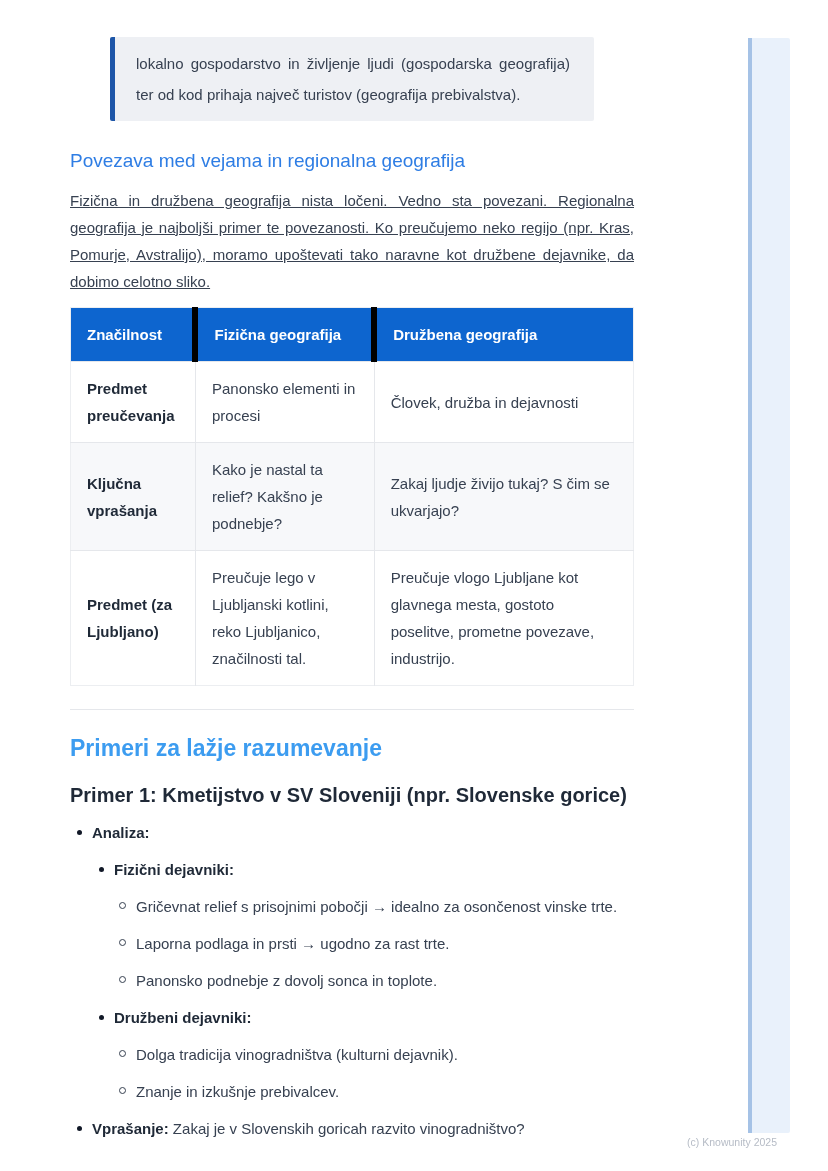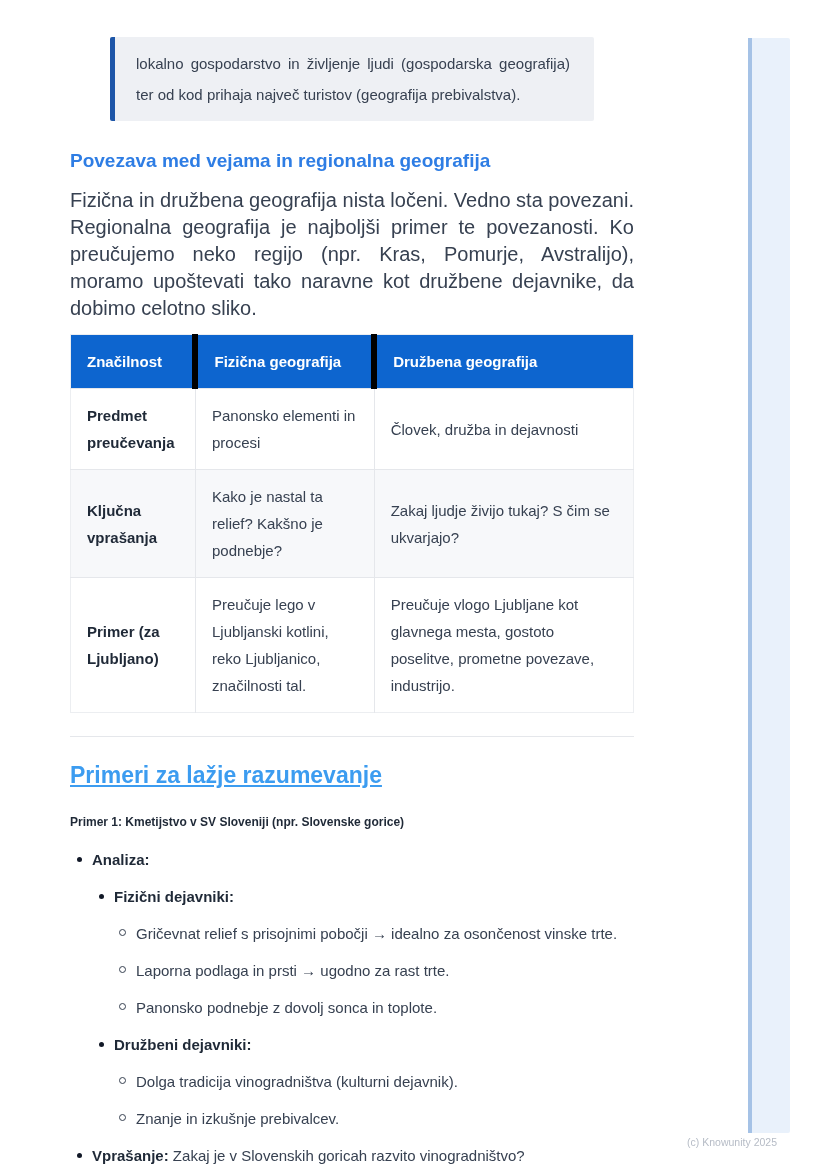--- a/index.html
+++ b/index.html
@@ -11,42 +11,42 @@
   }
   .content{position:absolute;left:70px;top:22px;width:564px;}
 
   
   .callout{
     background:#eef0f4;border-left:5px solid #1e56a8;border-radius:2px;
     padding:11px 24px 11px 21px;font-size:15px;line-height:31px;
     text-align:justify;color:#374151;
   }
 
-  h3.section-h{color:#2e7de4;font-size:19px;font-weight:700;margin:28px 0 14px;line-height:24px;}
-  p.para{font-size:20px;line-height:27px;text-align:justify;margin:14px 0 0;}
+  h3.section-h{color:#2e7de4;font-size:19px;font-weight:400;margin:28px 0 14px;line-height:24px;}
+  p.para{font-size:15px;line-height:27px;text-align:justify;margin:14px 0 0;text-decoration:underline;}
 
   
   table.cmp{border-collapse:collapse;width:100%;margin-top:12px;border:1px solid #eceef1;}
   table.cmp th{
     background:#0d65cf;color:#ffffff;font-size:15px;font-weight:700;
     text-align:left;padding:13px 16px;line-height:27px;border-left:6px solid #000000;
   }
   table.cmp th:first-child{border-left:none;}
   table.cmp td{
     font-size:15px;line-height:27px;padding:13px 16px;vertical-align:middle;
     border-top:1px solid #e5e7eb;border-left:1px solid #e5e7eb;text-align:left;
   }
   table.cmp td:first-child{border-left:none;}
   table.cmp tr.alt td{background:#f7f8fa;}
   td.rowlabel{font-weight:700;color:#1f2937;}
   .col-1{width:125px;} .col-2{width:179px;} .col-3{width:260px;}
 
   hr.divider{border:none;border-top:1px solid #e5e7eb;margin:23px 0 0;}
-  h2.page-h{color:#3c9cf0;font-size:23px;font-weight:700;margin:24px 0 0;line-height:28px;text-decoration:underline;}
-  p.example-title{font-weight:700;color:#1f2937;font-size:12px;margin:22px 0 0;line-height:22px;}
+  h2.page-h{color:#3c9cf0;font-size:23px;font-weight:700;margin:24px 0 0;line-height:28px;}
+  p.example-title{font-weight:700;color:#1f2937;font-size:20px;margin:22px 0 0;line-height:22px;}
 
   
   ul{list-style:none;margin:0;padding:0;}
   ul.top{margin-top:13px;}
   li{position:relative;padding-left:22px;font-size:15px;line-height:27px;margin-top:10px;}
   li::before{
     content:"";position:absolute;left:7px;top:11px;width:5px;height:5px;
     border-radius:50%;background:#111827;
   }
   li.o::before{background:transparent;border:1.5px solid #374151;width:5px;height:5px;top:9px;left:5px;}
@@ -90,21 +90,21 @@
         <td class="rowlabel">Predmet preučevanja</td>
         <td>Panonsko elementi in procesi</td>
         <td>Človek, družba in dejavnosti</td>
       </tr>
       <tr class="alt">
         <td class="rowlabel">Ključna vprašanja</td>
         <td>Kako je nastal ta relief? Kakšno je podnebje?</td>
         <td>Zakaj ljudje živijo tukaj? S čim se ukvarjajo?</td>
       </tr>
       <tr>
-        <td class="rowlabel">Primer (za Ljubljano)</td>
+        <td class="rowlabel">Predmet (za Ljubljano)</td>
         <td>Preučuje lego v Ljubljanski kotlini, reko Ljubljanico, značilnosti tal.</td>
         <td>Preučuje vlogo Ljubljane kot glavnega mesta, gostoto poselitve, prometne povezave, industrijo.</td>
       </tr>
     </tbody>
   </table>
 
   <hr class="divider">
 
   <h2 class="page-h">Primeri za lažje razumevanje</h2>
 

